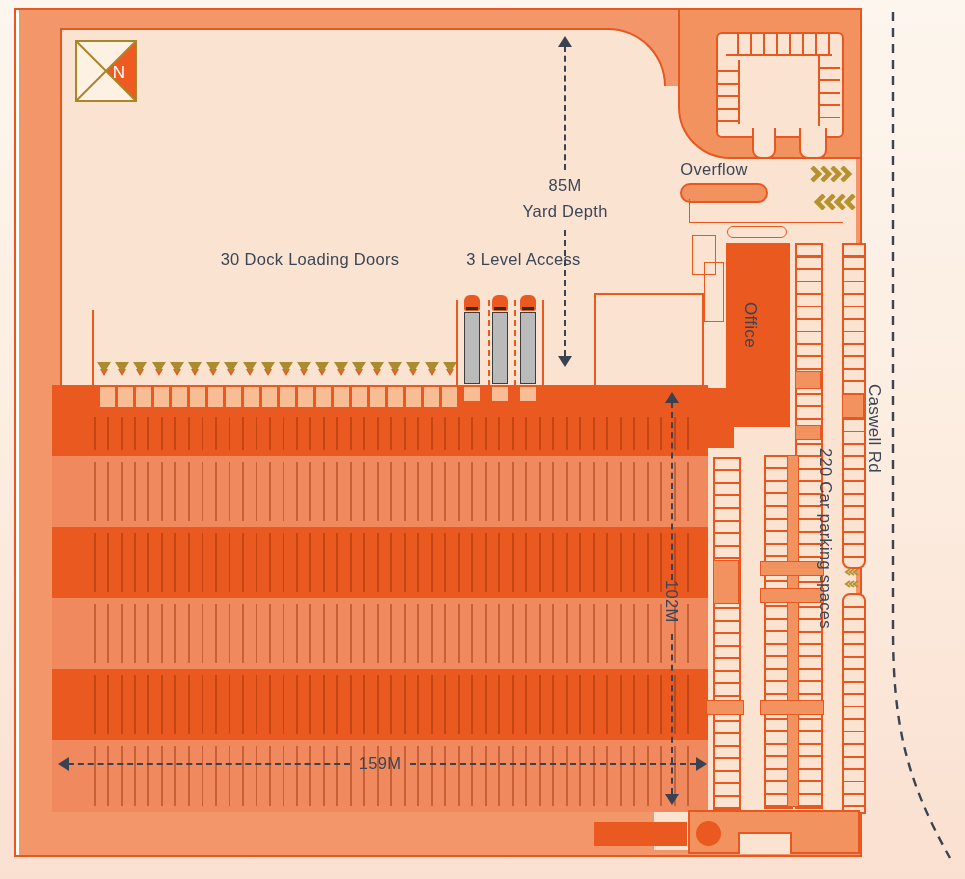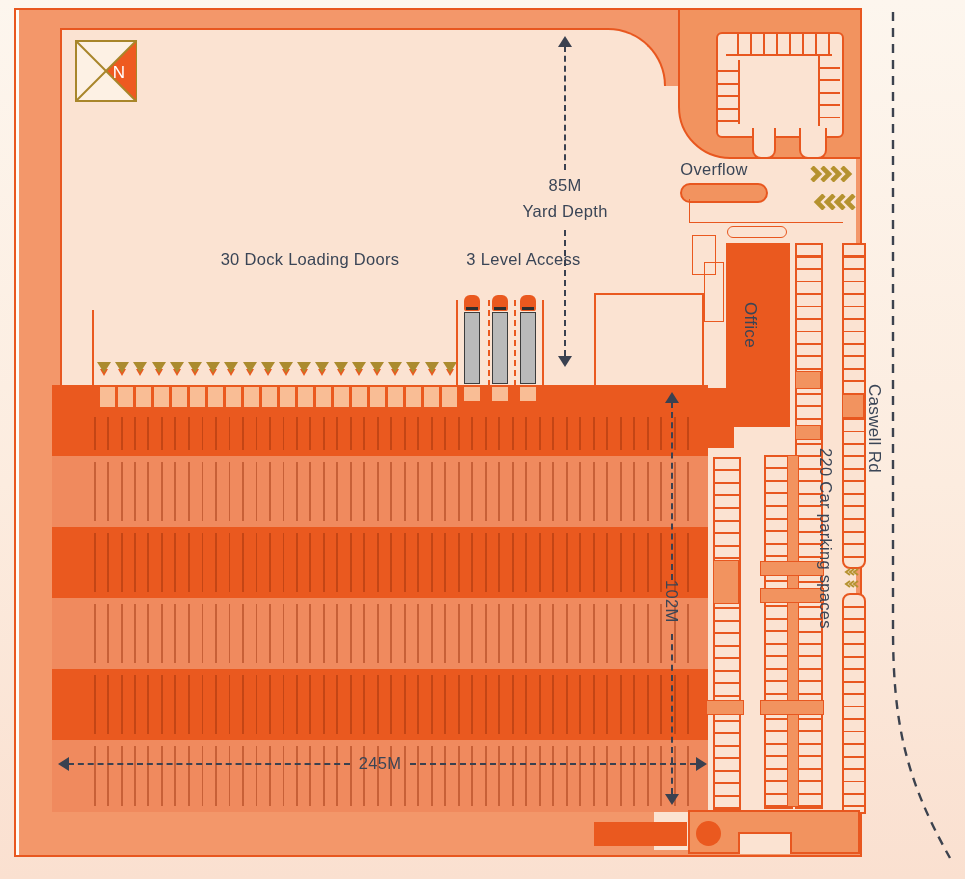--- a/index.html
+++ b/index.html
@@ -352,21 +352,21 @@
   <div class="abs dimv" style="left:671px;top:402px;height:178px;"></div>
   <div class="abs dimv" style="left:671px;top:634px;height:160px;"></div>
   <div class="arr up" style="left:665px;top:392px;"></div>
   <div class="arr down" style="left:665px;top:794px;"></div>
   <div class="lbl vtext" style="left:662px;top:580px;height:54px;">102M</div>
 
   <div class="abs dimh" style="left:68px;top:763px;width:282px;"></div>
   <div class="abs dimh" style="left:410px;top:763px;width:286px;"></div>
   <div class="arr left" style="left:58px;top:757px;"></div>
   <div class="arr right" style="left:696px;top:757px;"></div>
-  <div class="lbl center" style="left:349px;top:754px;width:62px;">245M</div>
+  <div class="lbl center" style="left:349px;top:754px;width:62px;">159M</div>
 
   <svg class="abs" style="left:75px;top:40px;" width="62" height="62" viewBox="0 0 62 62">
     <rect x="1" y="1" width="60" height="60" fill="#fdf1e4" stroke="#a8862a" stroke-width="2"></rect>
     <polygon points="61,1 61,61 31,31" fill="#ee5a20"></polygon>
     <line x1="1" y1="1" x2="61" y2="61" stroke="#a8862a" stroke-width="2"></line>
     <line x1="61" y1="1" x2="1" y2="61" stroke="#a8862a" stroke-width="2"></line>
     <text x="44" y="38" fill="#ffffff" font-size="17" font-family="Liberation Sans, sans-serif" text-anchor="middle">N</text>
   </svg>
 
   <svg class="abs" style="left:0;top:0;pointer-events:none;" width="965" height="879" viewBox="0 0 965 879">

